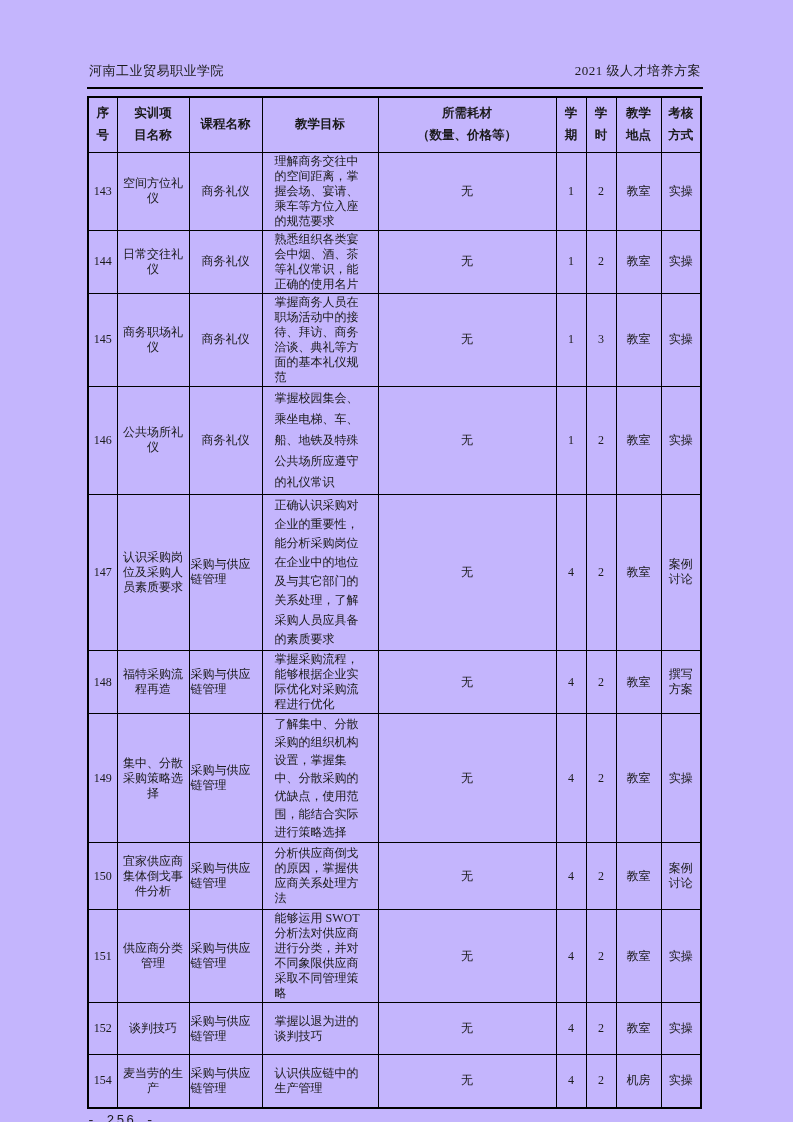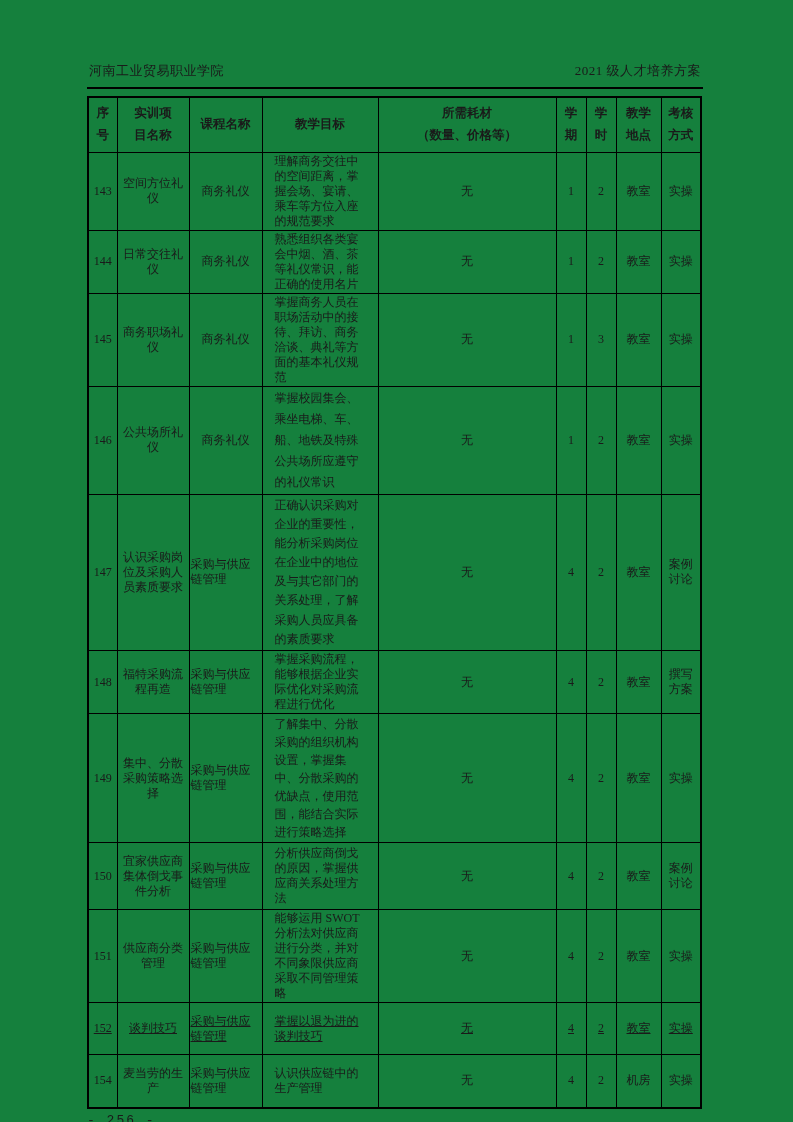--- a/index.html
+++ b/index.html
@@ -6,21 +6,21 @@
   html, body {
     width: 793px;
     background: #ffffff;
     font-family: "Liberation Serif", "DejaVu Serif", serif;
     color: #1a1a1a;
   }
   .page {
     position: relative;
     width: 793px;
     height: 1122px;
-    background: #15803d;
+    background: #c4b5fd;
     overflow: hidden;
   }
   .content {
     position: absolute;
     left: 87px;
     top: 62px;
     width: 616px;
   }
   .page-header {
     display: flex;
@@ -72,21 +72,21 @@
   
   tbody tr:nth-child(1)  { height: 73px; }
   tbody tr:nth-child(2)  { height: 55px; }
   tbody tr:nth-child(3)  { height: 72px; }
   tbody tr:nth-child(4)  { height: 88px; }
   tbody tr:nth-child(5)  { height: 127px; }
   tbody tr:nth-child(6)  { height: 63px; }
   tbody tr:nth-child(7)  { height: 100px; }
   tbody tr:nth-child(8)  { height: 67px; }
   tbody tr:nth-child(9)  { height: 80px; }
-  tbody tr:nth-child(10) { height: 52px; text-decoration: underline; }
+  tbody tr:nth-child(10) { height: 52px; }
   tbody tr:nth-child(11) { height: 53px; }
   tbody tr:nth-child(12) { height: 45px; }
   
   tbody tr:nth-child(4) td.col-objective { line-height: 1.75; }
   tbody tr:nth-child(5) td.col-objective { line-height: 1.6; margin-top: 46px; }
   tbody tr:nth-child(7) td.col-objective { line-height: 1.5; }
   .page-footer {
     margin-top: 4px;
     font-size: 13px;
     padding-left: 0px;

